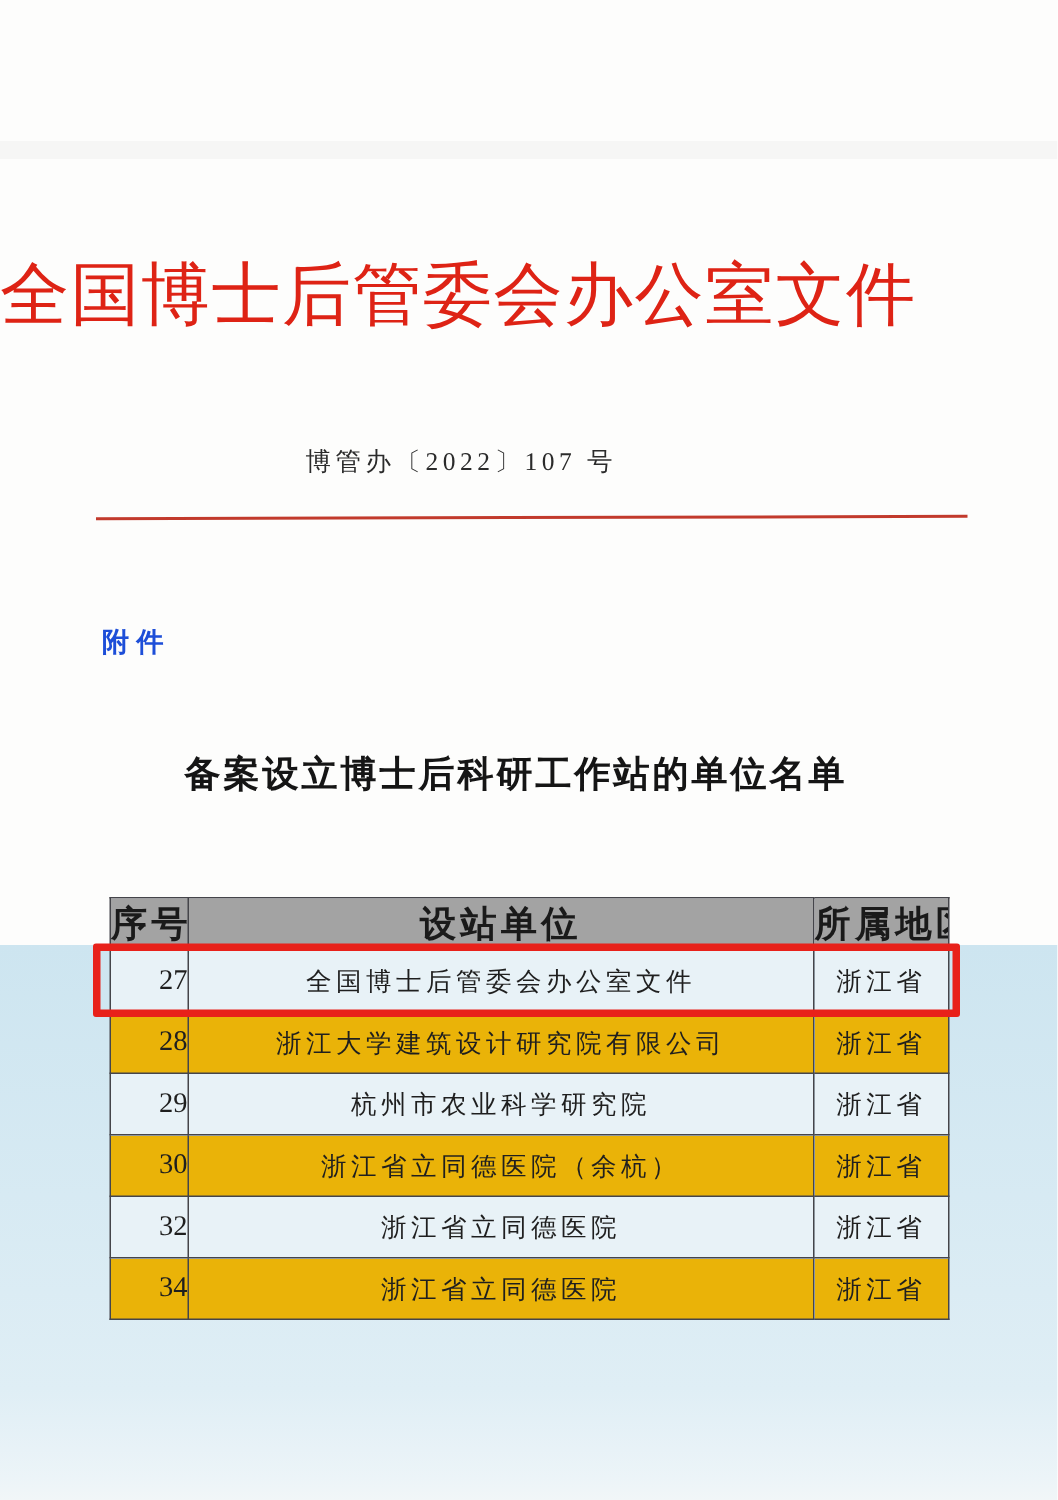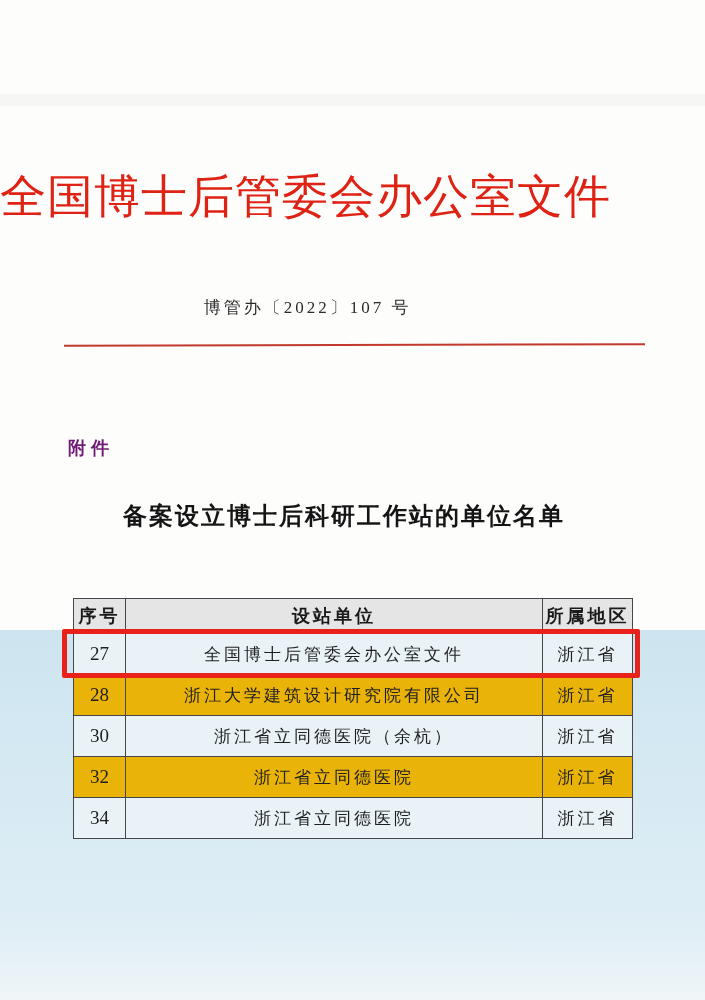--- a/index.html
+++ b/index.html
@@ -45,25 +45,25 @@
   }
   .red-line {
     position: absolute;
     left: 64px; top: 344px;
     width: 581px; height: 2px;
     background: #c23a2c;
     transform: rotate(-0.15deg);
   }
   .attachment-label {
     position: absolute;
-    left: 68px; top: 436px;
+    left: 68px; top: 416px;
     font-size: 18px;
     font-weight: bold;
     letter-spacing: 5px;
-    color: #701a75;
+    color: #1d4ed8;
   }
   .list-title {
     position: absolute;
     left: 0; top: 500px;
     width: 688px;
     text-align: center;
     font-size: 24px;
     font-weight: bold;
     letter-spacing: 2px;
     color: #151515;
@@ -79,37 +79,38 @@
   table.units th, table.units td {
     border: 1px solid #45454a;
     text-align: center;
     vertical-align: middle;
     padding: 0;
     overflow: hidden;
     white-space: nowrap;
   }
   table.units thead th {
     height: 34px;
-    background: #e5e5e5;
-    font-size: 18px;
+    background: #a3a3a3;
+    font-size: 24px;
     font-weight: bold;
     letter-spacing: 3px;
     color: #1a1a1a;
     margin-top: 12px;
   }
   table.units tbody td {
     height: 40px;
     background: #eab308;
     font-size: 17px;
     letter-spacing: 3px;
     color: #1f1f1f;
   }
   table.units tbody td.cell-num {
     font-size: 19px;
     letter-spacing: 0;
+    text-align: right;
   }
   table.units tbody tr:nth-child(odd) td { background: #e8f2f7; }
   .col-num   { width: 52px; }
   .col-unit  { width: 417px; }
   .col-region{ width: 90px; }
   .highlight-box {
     position: absolute;
     left: 62px; top: 629px;
     width: 578px; height: 49px;
     border: 5px solid #e8211a;
@@ -154,20 +155,25 @@
         <td class="cell-num">27</td>
         <td>全国博士后管委会办公室文件</td>
         <td>浙江省</td>
       </tr>
       <tr>
         <td class="cell-num">28</td>
         <td>浙江大学建筑设计研究院有限公司</td>
         <td>浙江省</td>
       </tr>
       <tr>
+        <td class="cell-num">29</td>
+        <td>杭州市农业科学研究院</td>
+        <td>浙江省</td>
+      </tr>
+      <tr>
         <td class="cell-num">30</td>
         <td>浙江省立同德医院（余杭）</td>
         <td>浙江省</td>
       </tr>
       <tr>
         <td class="cell-num">32</td>
         <td>浙江省立同德医院</td>
         <td>浙江省</td>
       </tr>
       <tr>

